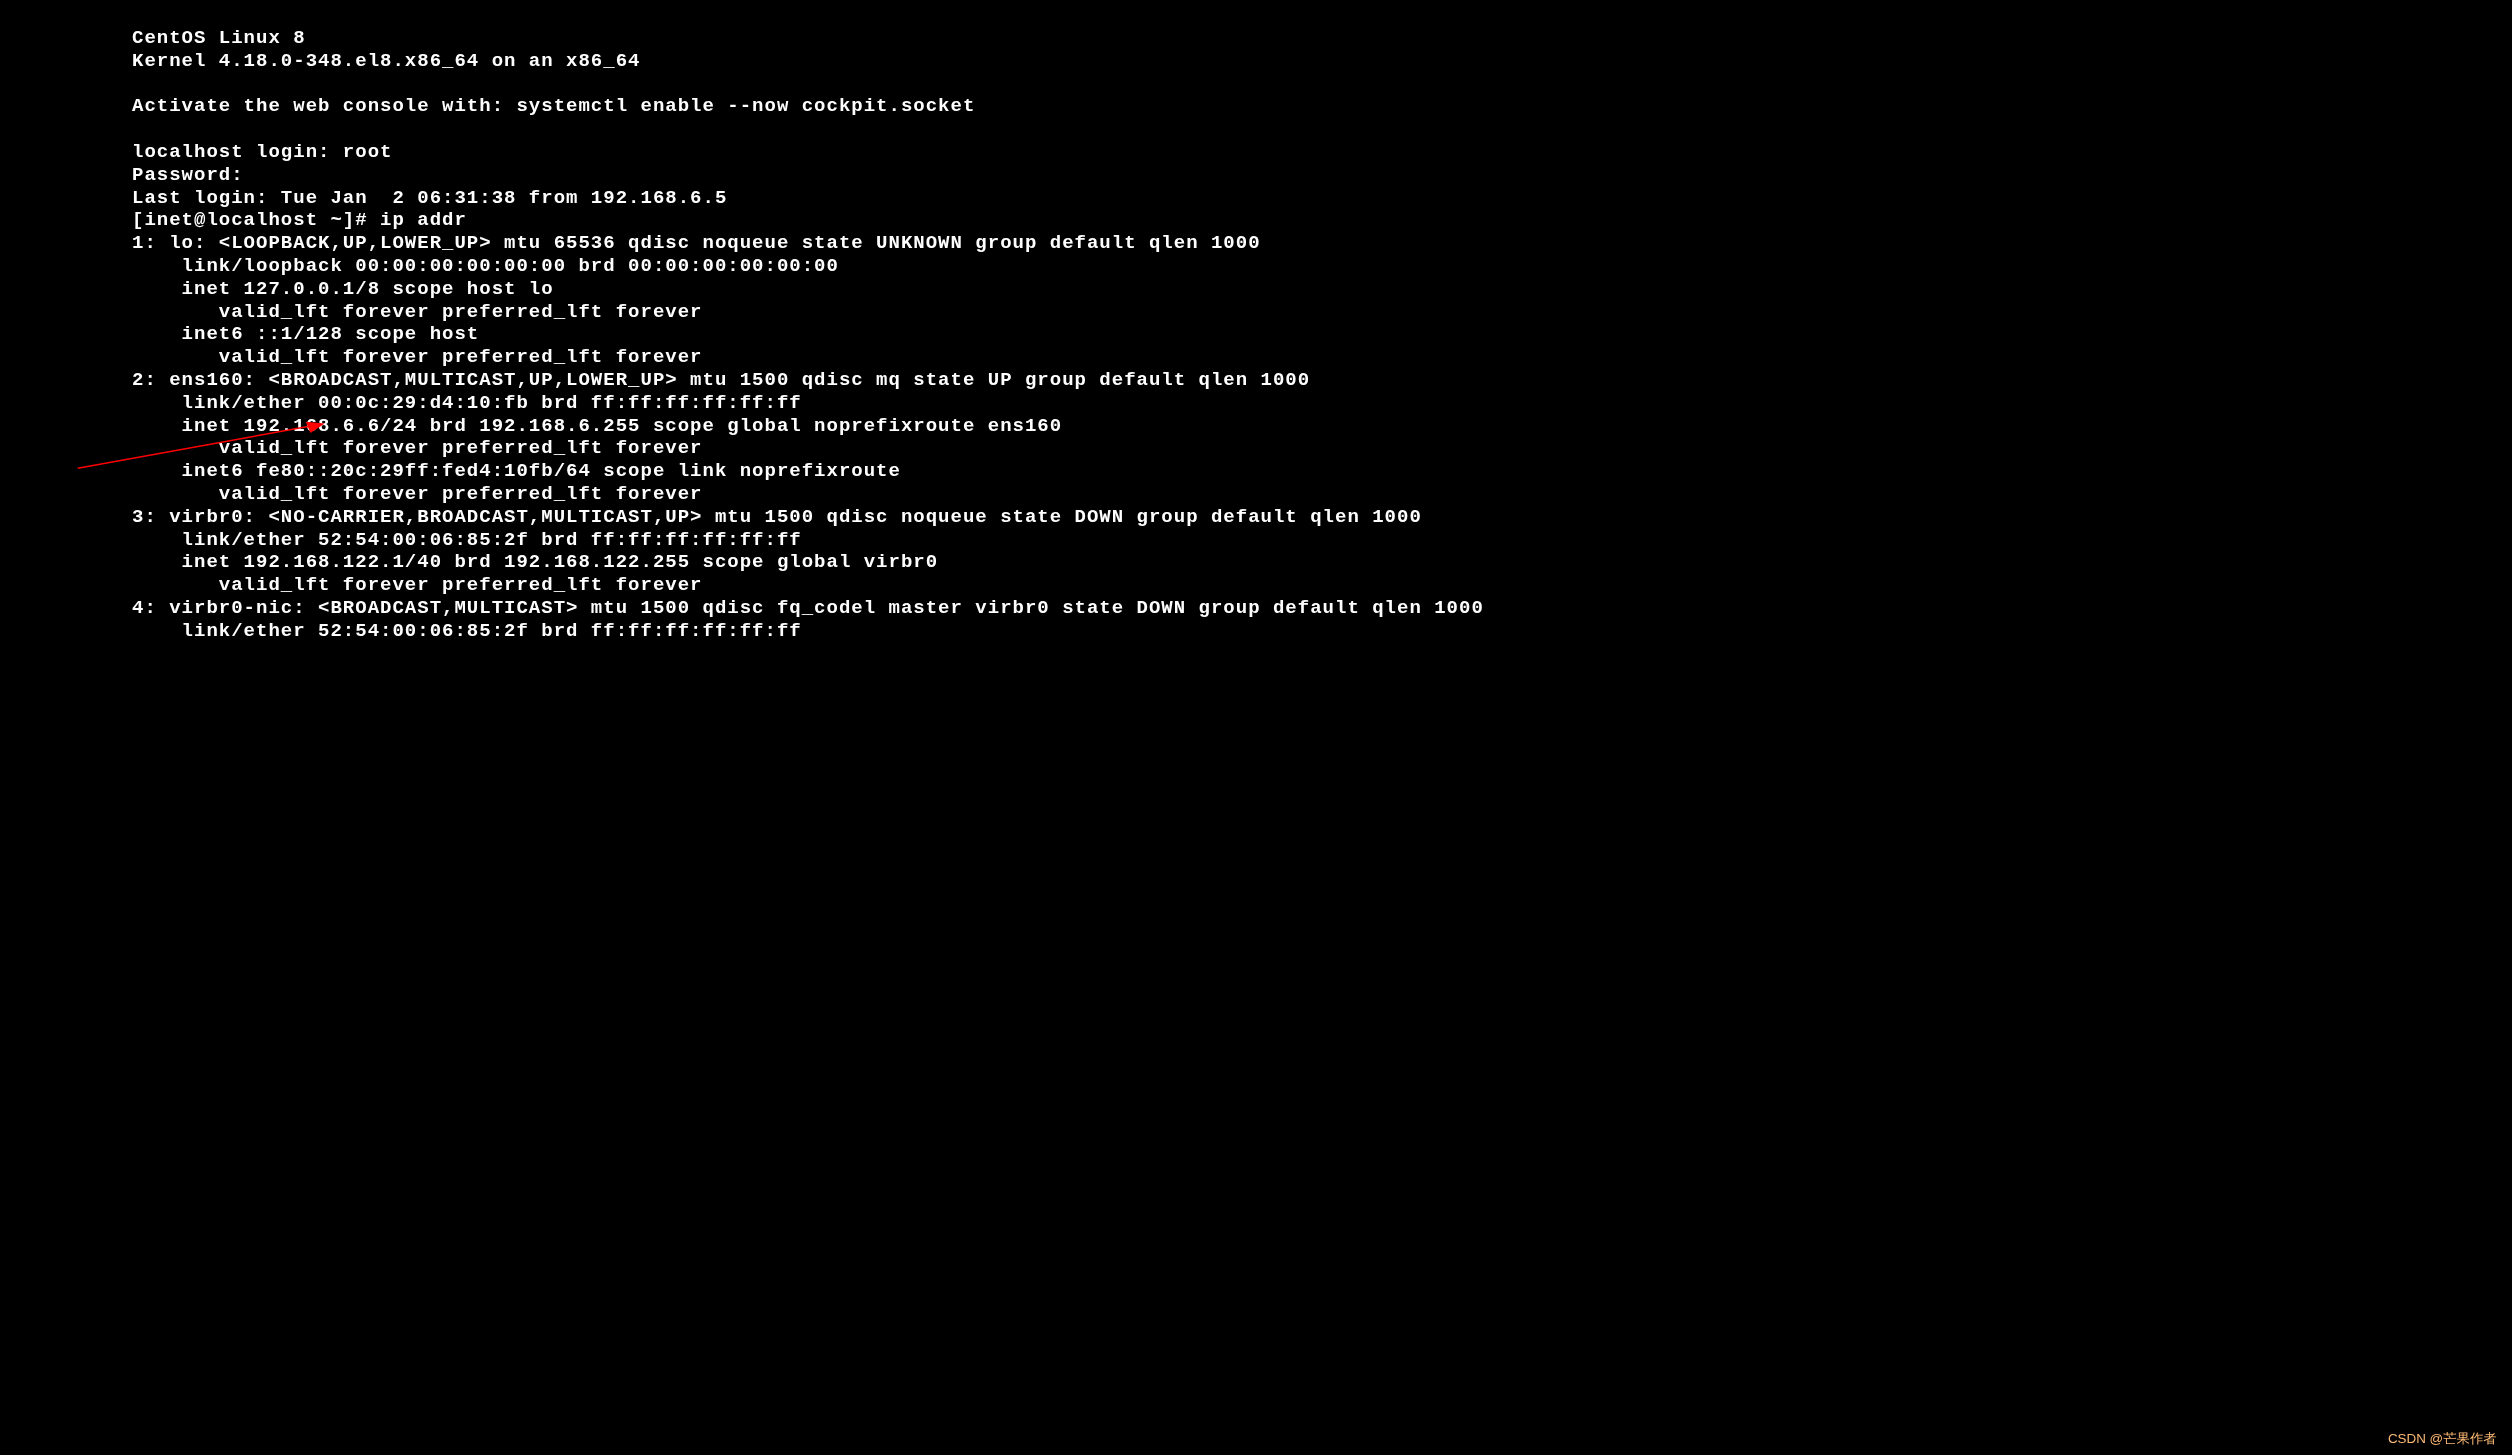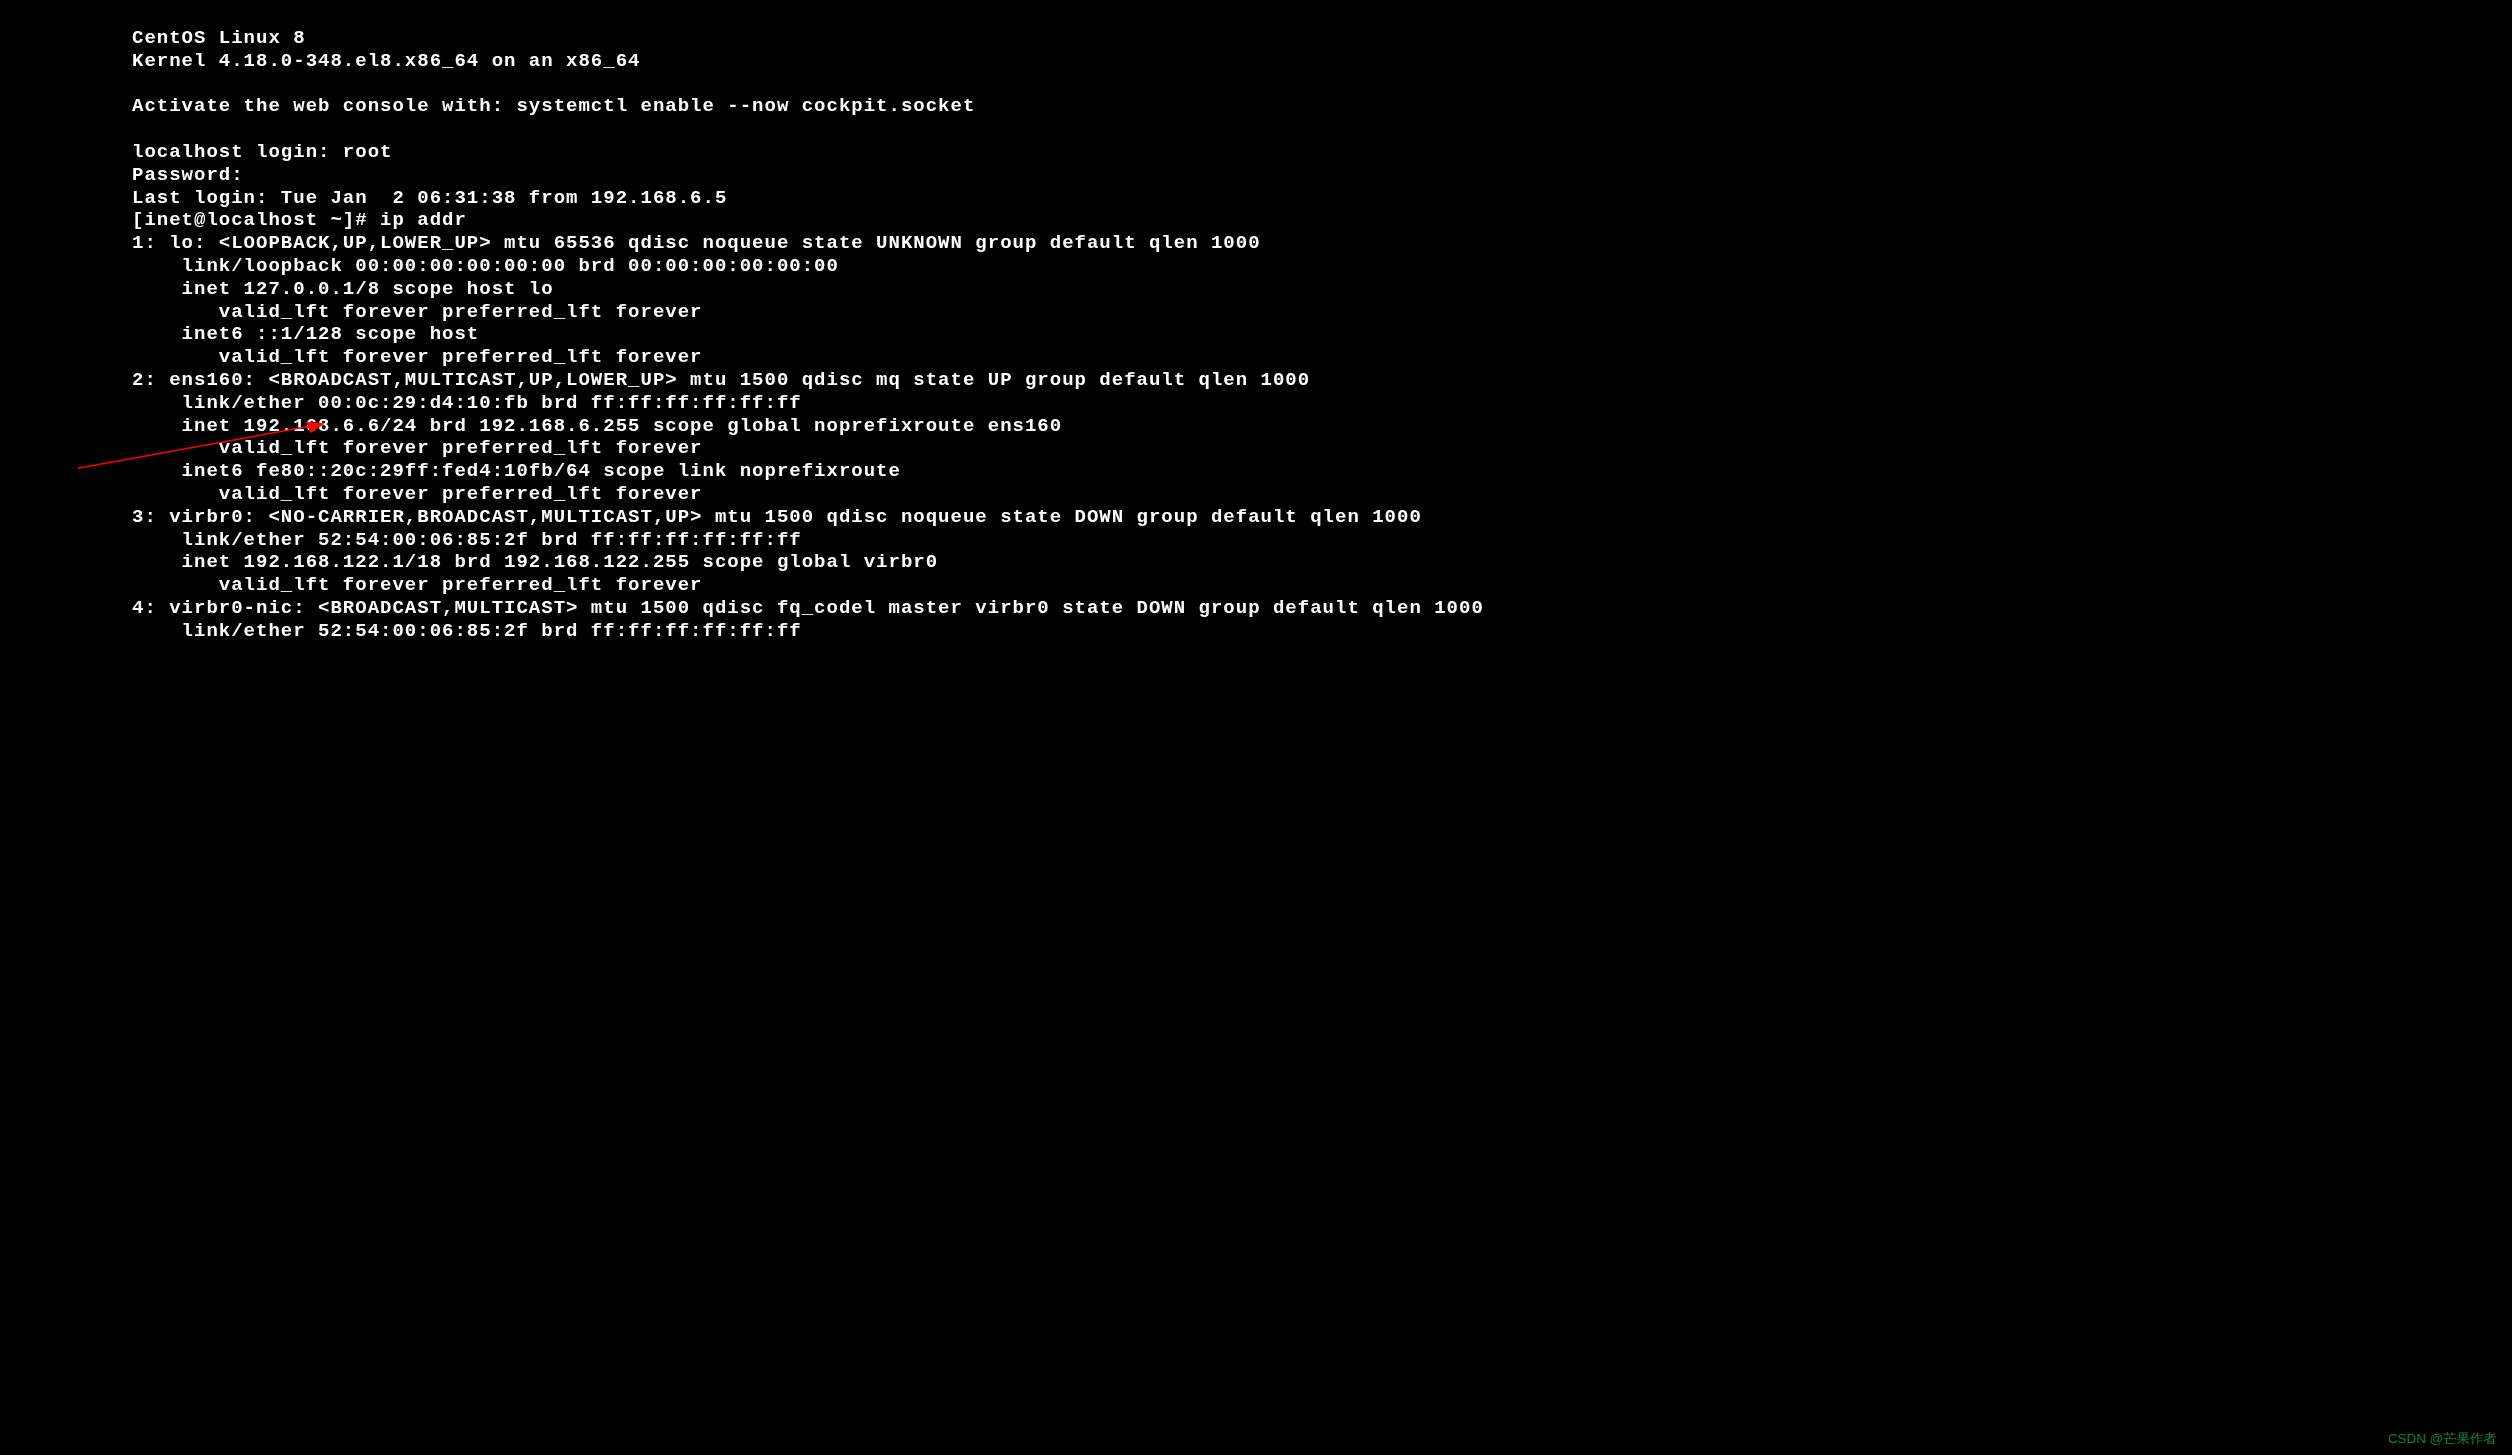--- a/index.html
+++ b/index.html
@@ -27,21 +27,21 @@
     .arrow {
       position: absolute;
       top: 416px;
       left: 77px;
       pointer-events: none;
     }
     .watermark {
       position: absolute;
       bottom: 7.7px;
       right: 15.3px;
-      color: #15803d;
+      color: #fdba74;
       font-size: 13.4px;
       font-family: sans-serif;
       letter-spacing: 0;
       font-weight: normal;
     }
   </style>
 </head>
 <body>
 
 <div id="term">
@@ -61,21 +61,21 @@
     <div class="terminal-line">    inet6 ::1/128 scope host</div>
     <div class="terminal-line">       valid_lft forever preferred_lft forever</div>
     <div class="terminal-line">2: ens160: &lt;BROADCAST,MULTICAST,UP,LOWER_UP&gt; mtu 1500 qdisc mq state UP group default qlen 1000</div>
     <div class="terminal-line">    link/ether 00:0c:29:d4:10:fb brd ff:ff:ff:ff:ff:ff</div>
     <div class="terminal-line">    inet 192.168.6.6/24 brd 192.168.6.255 scope global noprefixroute ens160</div>
     <div class="terminal-line">       valid_lft forever preferred_lft forever</div>
     <div class="terminal-line">    inet6 fe80::20c:29ff:fed4:10fb/64 scope link noprefixroute</div>
     <div class="terminal-line">       valid_lft forever preferred_lft forever</div>
     <div class="terminal-line">3: virbr0: &lt;NO-CARRIER,BROADCAST,MULTICAST,UP&gt; mtu 1500 qdisc noqueue state DOWN group default qlen 1000</div>
     <div class="terminal-line">    link/ether 52:54:00:06:85:2f brd ff:ff:ff:ff:ff:ff</div>
-    <div class="terminal-line">    inet 192.168.122.1/18 brd 192.168.122.255 scope global virbr0</div>
+    <div class="terminal-line">    inet 192.168.122.1/40 brd 192.168.122.255 scope global virbr0</div>
     <div class="terminal-line">       valid_lft forever preferred_lft forever</div>
     <div class="terminal-line">4: virbr0-nic: &lt;BROADCAST,MULTICAST&gt; mtu 1500 qdisc fq_codel master virbr0 state DOWN group default qlen 1000</div>
     <div class="terminal-line">    link/ether 52:54:00:06:85:2f brd ff:ff:ff:ff:ff:ff</div>
   </div>
 
 <svg class="arrow" width="258" height="57" viewBox="0 0 270 60">
   <line x1="0" y1="55" x2="248" y2="10" stroke="#ff0000" stroke-width="1.5"></line>
   <polygon points="260,8 240,6 245,18" fill="#ff0000"></polygon>
 </svg>
 

